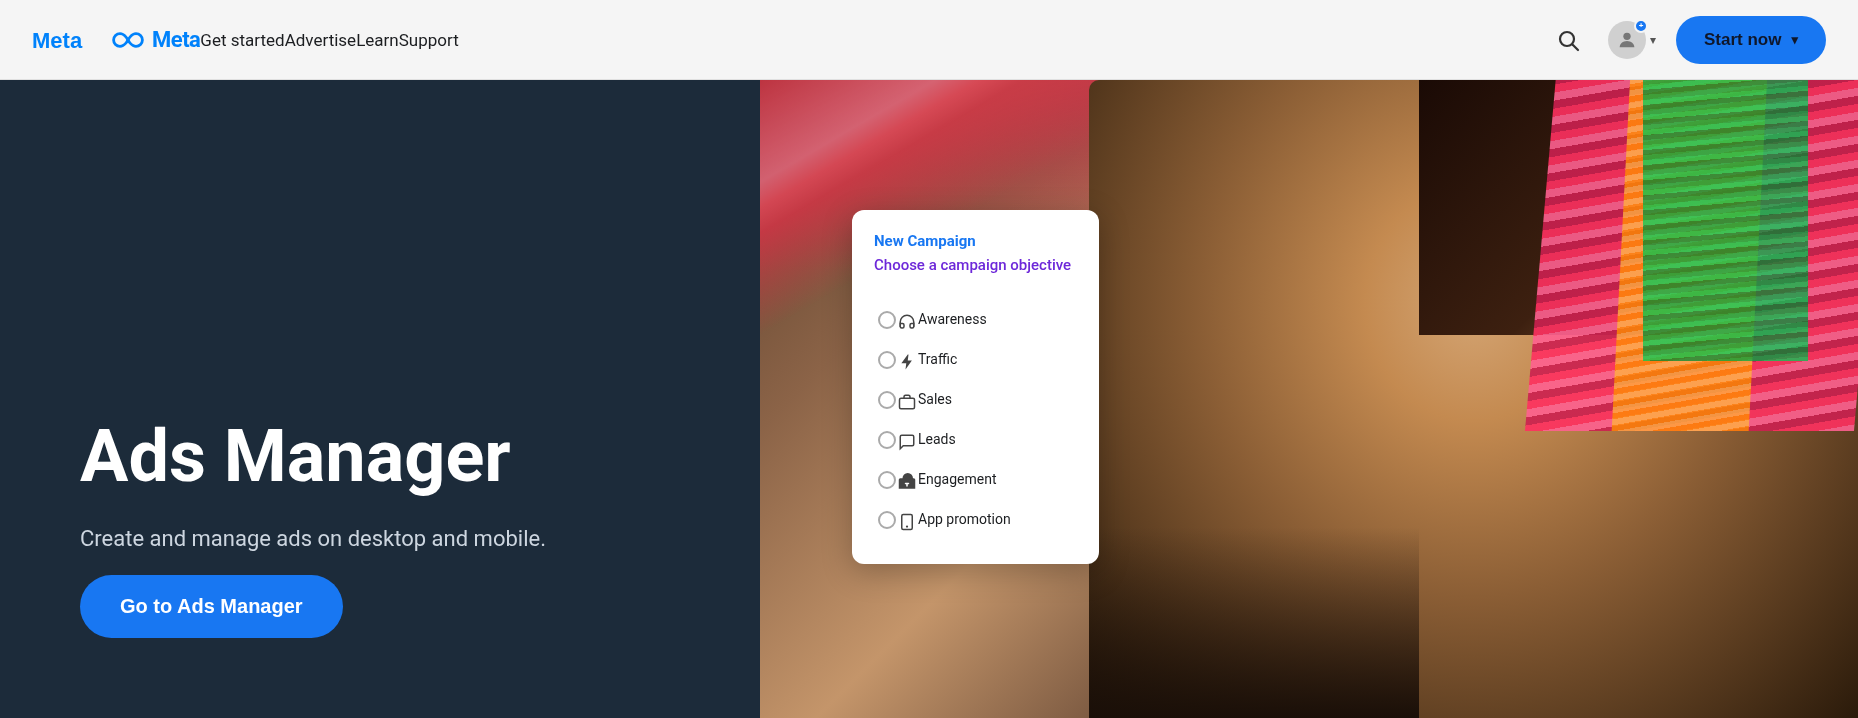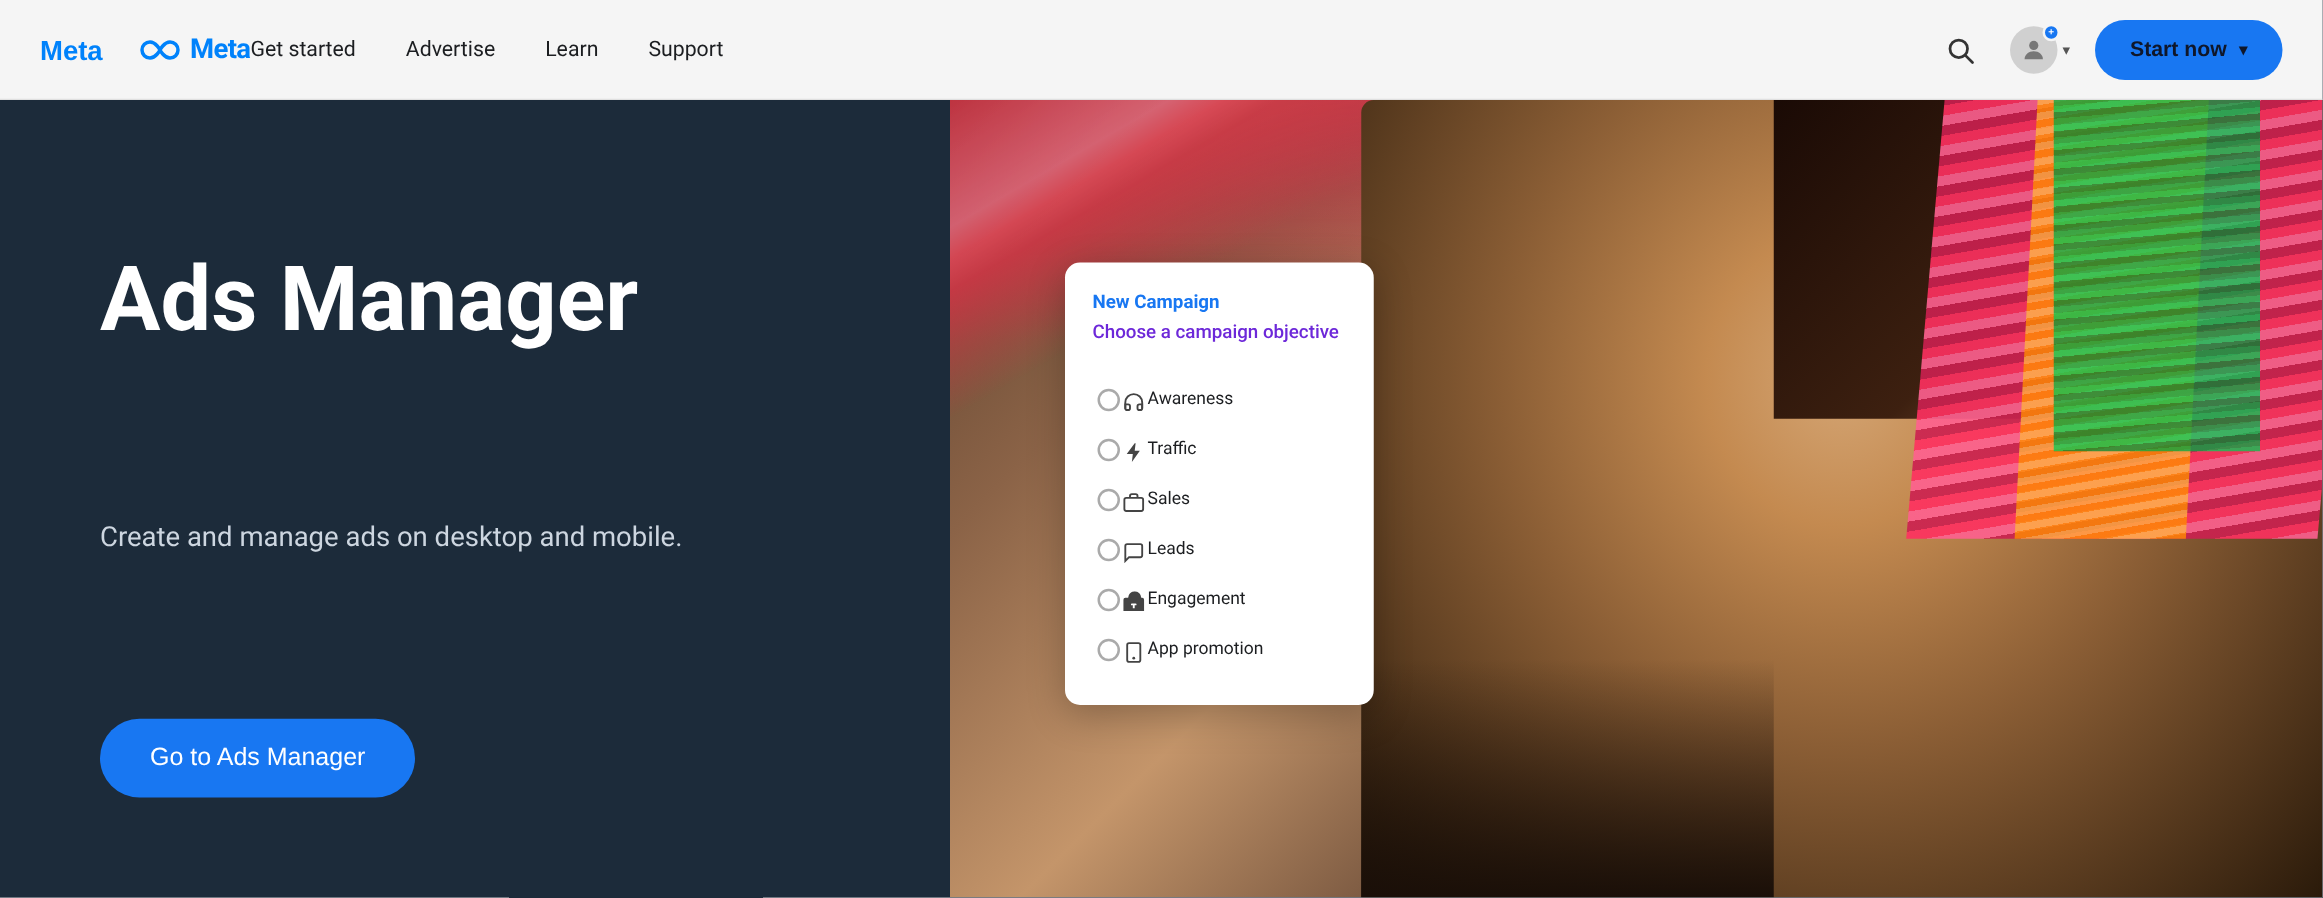--- a/index.html
+++ b/index.html
@@ -20,21 +20,20 @@
       display: flex;
       align-items: center;
     }
     .meta-logo {
       width: 80px;
       height: 28px;
     }
     .nav {
       display: flex;
       align-items: flex-end;
-      gap: 40px;
       flex: 1;
     }
     .nav-item {
       font-size: 17px;
       color: #1c1e21;
       cursor: pointer;
       font-weight: 400;
       text-decoration: none;
     }
     .header-right {
@@ -116,21 +115,21 @@
       background: #1c2b3a;
       position: relative;
       overflow: hidden;
     }
     .hero-left {
       flex: 0 0 auto;
       width: 760px;
       padding: 120px 80px 80px 80px;
       display: flex;
       flex-direction: column;
-      justify-content: space-between;
+      justify-content: flex-end;
       z-index: 2;
     }
     .hero-title {
       font-size: 72px;
       font-weight: 700;
       color: #ffffff;
       line-height: 1.1;
       margin-bottom: 28px;
     }
     .hero-subtitle {
@@ -139,21 +138,21 @@
       margin-bottom: 20px;
       line-height: 1.4;
     }
     .cta-btn {
       background: #1877f2;
       color: white;
       border: none;
       border-radius: 50px;
       padding: 20px 40px;
       font-size: 20px;
-      font-weight: 400;
+      font-weight: 700;
       cursor: pointer;
       display: inline-block;
       width: fit-content;
     }
 
     
     .hero-right {
       flex: 1;
       position: relative;
       overflow: hidden;

